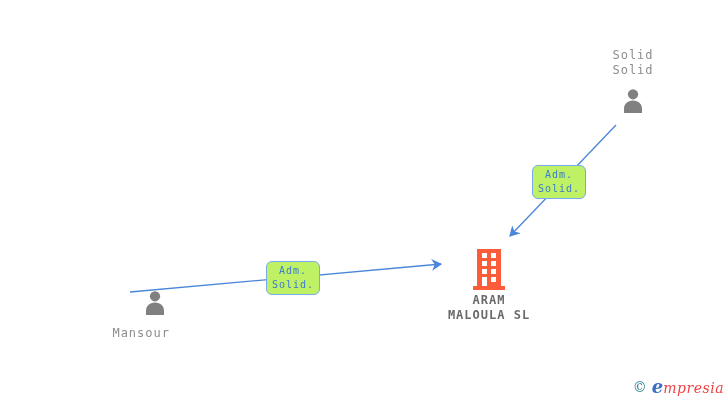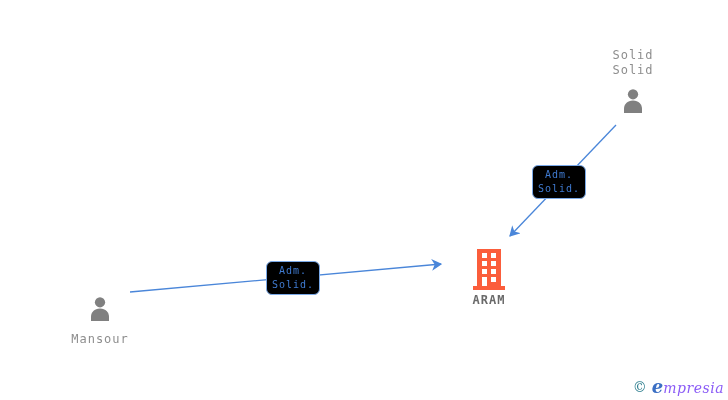--- a/index.html
+++ b/index.html
@@ -15,41 +15,41 @@
   .node .person-name{
     font-size:12px;line-height:15px;color:#8e8e8e;
     text-align:center;letter-spacing:1px;white-space:nowrap;
   }
   .node .company-name{
     font-size:12px;line-height:15px;color:#6a6a6a;font-weight:bold;
     letter-spacing:1px;white-space:nowrap;
   }
   .edge-label{
     position:absolute;
-    background:#000000;
+    background:#bef264;
     border:1.5px solid #7aa9e8;
     border-radius:6px;
     color:#3f7ad0;
     font-size:10px;line-height:14px;
     letter-spacing:1px;
     text-align:center;
     padding:2px 5px;
     box-sizing:border-box;
     min-width:48px;
   }
   .icon-gap{height:8px;}
   .watermark{
     position:absolute;right:4px;bottom:3px;
     font-family:"DejaVu Serif","Liberation Serif",serif;
     font-style:italic;
     white-space:nowrap;
   }
   .watermark .copy{color:#2e7f8f;font-size:14px;font-style:normal;vertical-align:1px;}
   .watermark .brand-e{color:#3b6fc4;font-size:18px;font-weight:bold;}
-  .watermark .brand-rest{color:#8b5cf6;font-size:14px;letter-spacing:0.5px;}
+  .watermark .brand-rest{color:#ef4444;font-size:14px;letter-spacing:0.5px;}
 </style>
 </head>
 <body>
 
 <div class="canvas">
 
   <svg class="edges-layer" width="728" height="400" viewBox="0 0 728 400" xmlns="http://www.w3.org/2000/svg">
     <defs>
       <marker id="arrow" viewBox="0 0 10 10" refX="8" refY="5" markerWidth="9" markerHeight="9" orient="auto">
         <path d="M0,0 L9,5 L0,10 L2.6,5 z" fill="#4a86d9"></path>
@@ -64,21 +64,21 @@
   <div class="node" style="left:573px;top:48px;width:120px;">
     <div class="person-name">Solid</div>
     <div class="person-name">Solid</div>
     <div class="icon-gap"></div>
     <svg width="30" height="30" viewBox="0 0 24 24">
       <circle cx="12" cy="6.6" r="4.1" fill="#808080"></circle>
       <path d="M12,11.6 c-4.6,0 -7.2,3.1 -7.2,6.6 l0,3.3 l14.4,0 l0,-3.3 c0,-3.5 -2.6,-6.6 -7.2,-6.6 z" fill="#808080"></path>
     </svg>
   </div>
 
-  <div class="node" style="left:30px;top:294px;width:140px;">
+  <div class="node" style="left:30px;top:288px;width:140px;align-items:flex-end;">
     <svg width="30" height="30" viewBox="0 0 24 24">
       <circle cx="12" cy="6.6" r="4.1" fill="#808080"></circle>
       <path d="M12,11.6 c-4.6,0 -7.2,3.1 -7.2,6.6 l0,3.3 l14.4,0 l0,-3.3 c0,-3.5 -2.6,-6.6 -7.2,-6.6 z" fill="#808080"></path>
     </svg>
     <div class="icon-gap"></div>
     <div class="person-name">Mansour</div>
   </div>
 
   <div class="node" style="left:419px;top:249px;width:140px;">
     <svg width="34" height="41" viewBox="0 0 34 41">
@@ -90,20 +90,21 @@
       <rect x="10" y="12" width="5" height="5" fill="#ffffff"></rect>
       <rect x="19" y="12" width="5" height="5" fill="#ffffff"></rect>
       <rect x="10" y="20" width="5" height="5" fill="#ffffff"></rect>
       <rect x="19" y="20" width="5" height="5" fill="#ffffff"></rect>
 
       <rect x="10" y="28" width="5" height="9" fill="#ffffff"></rect>
       <rect x="19" y="28" width="5" height="5" fill="#ffffff"></rect>
     </svg>
     <div style="height:3px;"></div>
     <div class="company-name">ARAM</div>
+    <div class="company-name">MALOULA SL</div>
   </div>
 
   <div class="edge-label" style="left:266px;top:261px;">
     <div>Adm.</div>
     <div>Solid.</div>
   </div>
 
   <div class="edge-label" style="left:532px;top:165px;">
     <div>Adm.</div>
     <div>Solid.</div>

